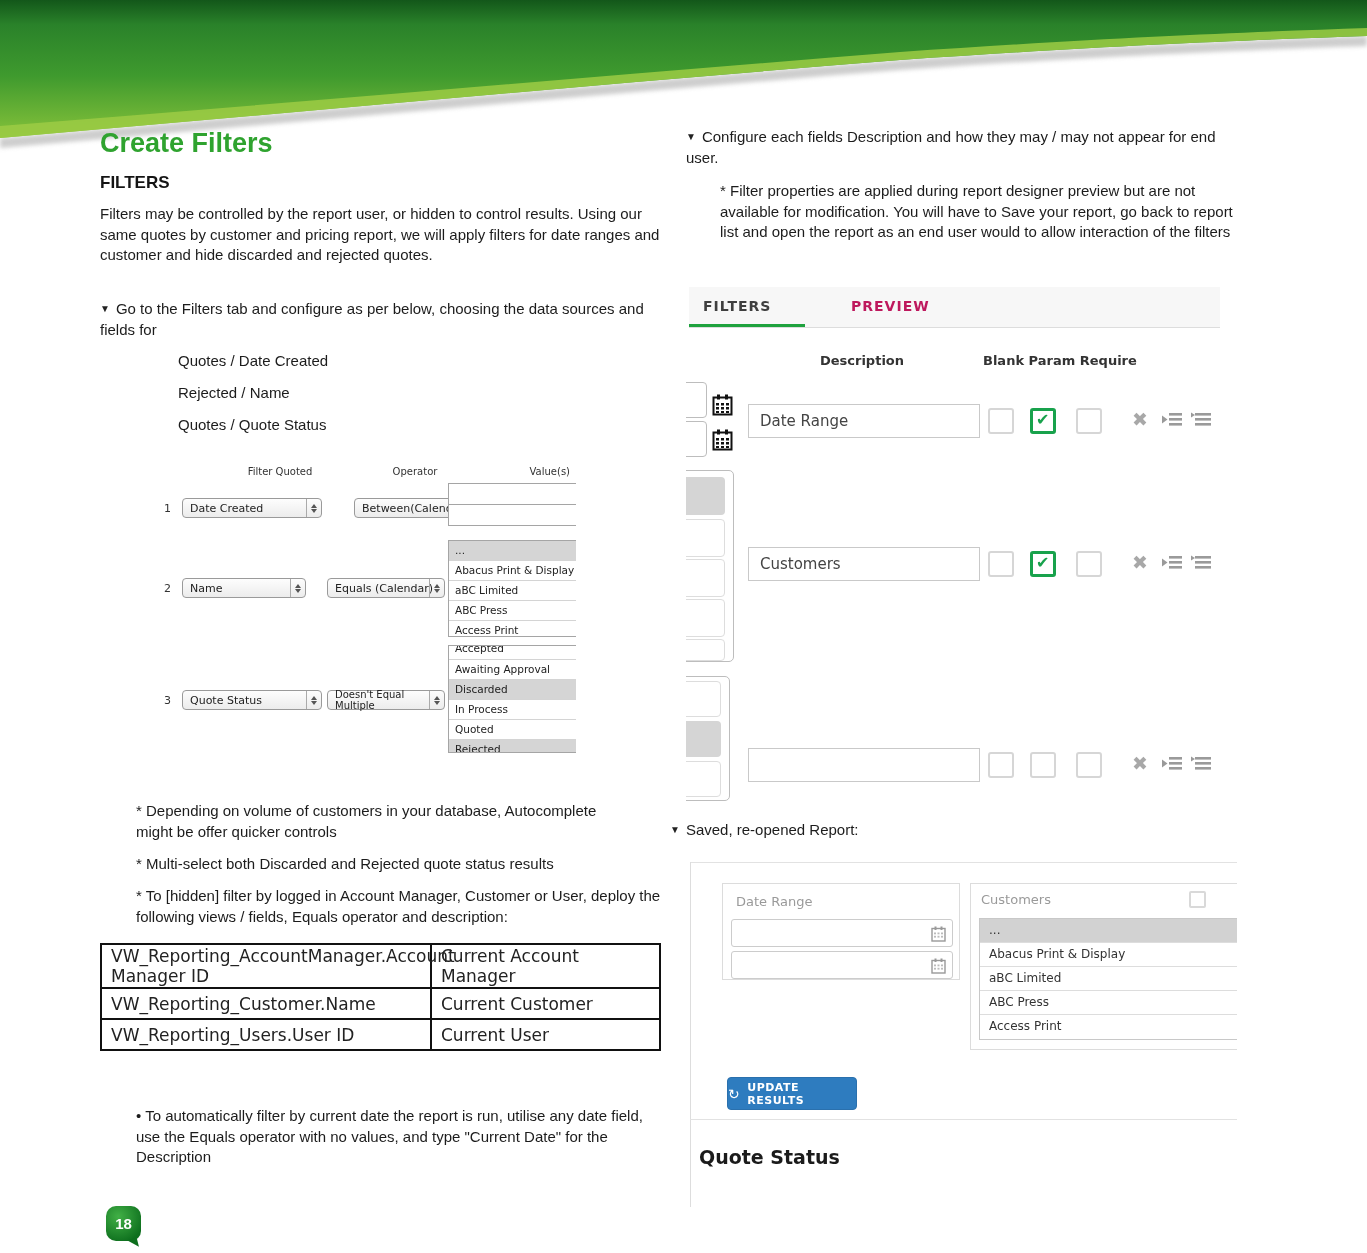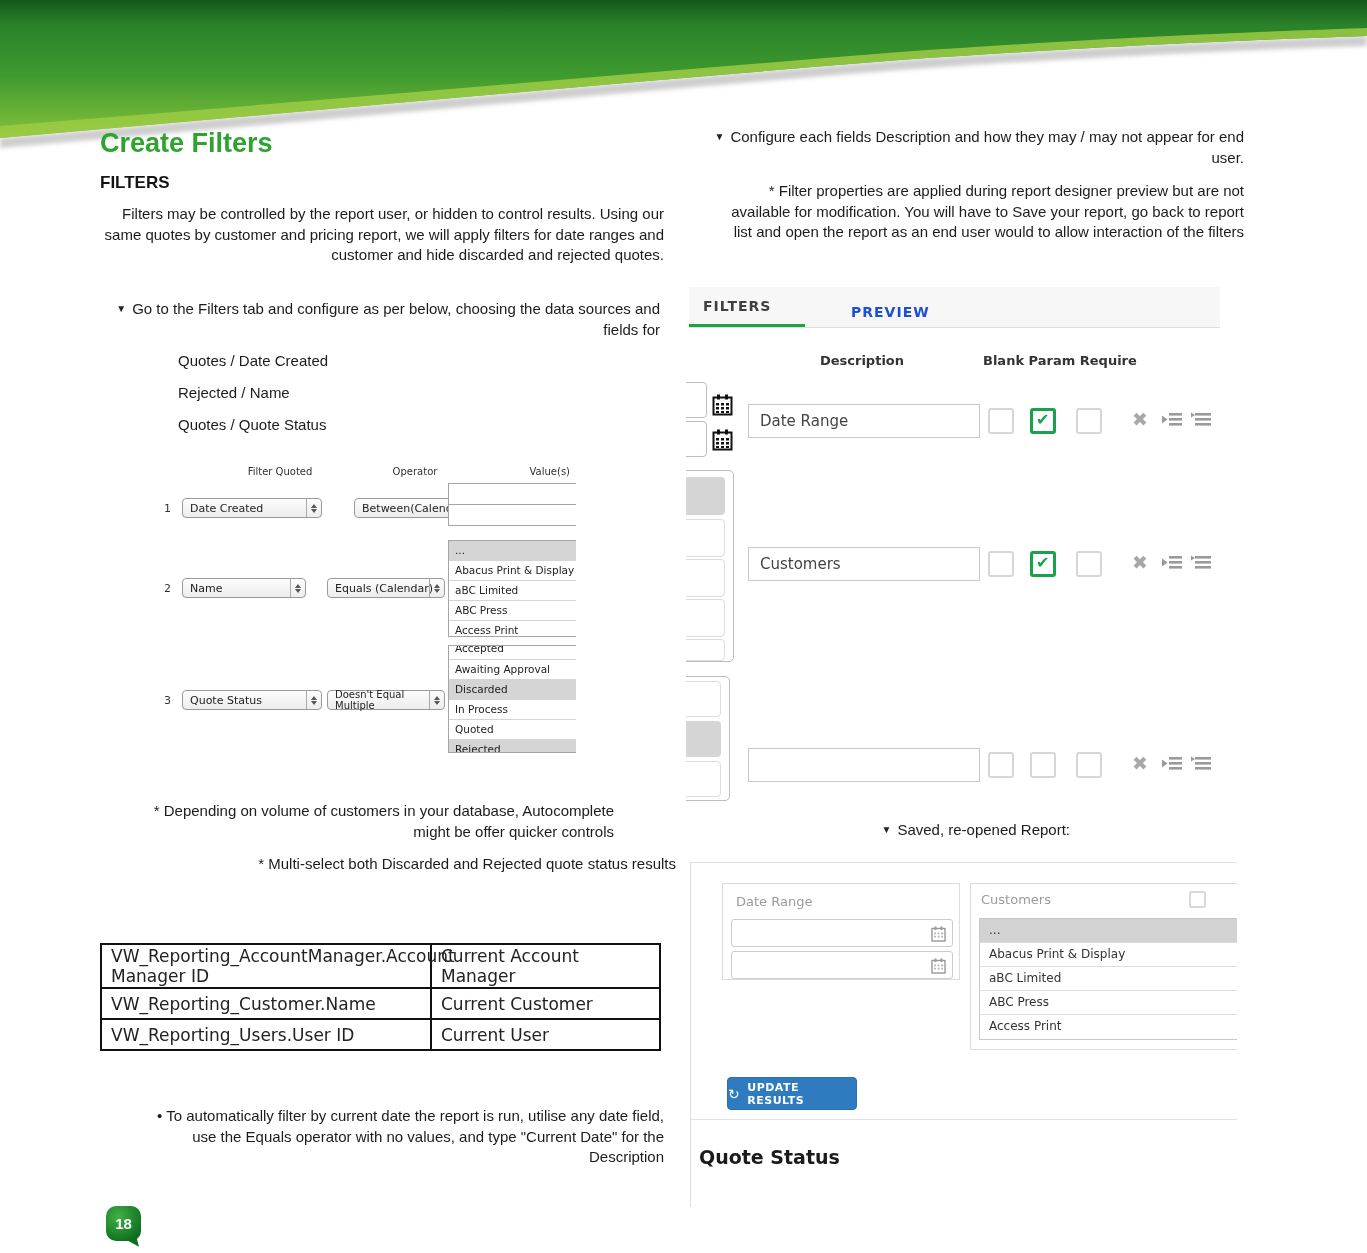--- a/index.html
+++ b/index.html
@@ -1,19 +1,19 @@
 <!DOCTYPE html>
 <html><head>
 <meta charset="utf-8">
 <style>
   html,body{margin:0;padding:0;background:#fff;}
   .page{position:relative;width:1367px;height:1253px;background:#fff;overflow:hidden;
         font-family:"Liberation Sans",sans-serif;color:#1d1d1d;}
   .abs{position:absolute;}
-  .body-txt{font-size:15px;line-height:1.38;color:#1c1c1c;text-align:right;}
+  .body-txt{font-size:15px;line-height:1.38;color:#1c1c1c;}
   .tri{font-size:10px;color:#222;margin-right:6px;vertical-align:2px;}
   h1.doc-title{margin:0;font-size:27px;font-weight:bold;color:#2fa32f;letter-spacing:0;}
   h2.doc-sub{margin:0;font-size:17px;font-weight:bold;color:#141414;}
   
   .shot{font-family:"DejaVu Sans",sans-serif;color:#333;}
   .sel{position:absolute;height:20px;border:1px solid #9a9a9a;border-radius:4px;
        background:linear-gradient(#fdfdfd,#ececec);display:flex;align-items:center;
        font-size:11px;color:#222;padding-left:7px;box-sizing:border-box;}
   .sel .arr{position:absolute;right:0;top:0;bottom:0;width:14px;border-left:1px solid #aaa;
        display:flex;flex-direction:column;align-items:center;justify-content:center;gap:1px;}
@@ -173,20 +173,21 @@
         <span>Doesn't Equal Multiple</span>
         <span class="arr">
           <i class="up"></i>
           <i class="dn"></i>
         </span>
       </div>
   </div>
 
   <div class="abs body-txt" style="left:136px;top:801px;width:478px;">* Depending on volume of customers in your database, Autocomplete might be offer quicker controls</div>
   <div class="abs body-txt" style="left:136px;top:854px;width:540px;">* Multi-select both Discarded and Rejected quote status results</div>
+  <div class="abs body-txt" style="left:136px;top:886px;width:537px;">* To [hidden] filter by logged in Account Manager, Customer or User, deploy the following views / fields, Equals operator and description:</div>
 
   <table class="doc abs" style="left:100px;top:943px;width:559px;">
     <colgroup>
         <col style="width:330px">
         <col style="width:229px">
       </colgroup>
     <tbody>
     <tr>
       <td>VW_Reporting_AccountManager.Account Manager ID</td>
       <td>Current Account Manager</td>
@@ -209,21 +210,21 @@
     </div>
 
   <div class="abs body-txt" style="left:686px;top:127px;width:558px;"><span class="tri">▼</span><span>Configure each fields Description and how they may / may not appear for end user.</span></div>
   <div class="abs body-txt" style="left:720px;top:181px;width:524px;">* Filter properties are applied during report designer preview but are not available for modification. You will have to Save your report, go back to report list and open the report as an end user would to allow interaction of the filters</div>
 
   <div class="abs shot" style="left:686px;top:287px;width:534px;height:514px;overflow:hidden;">
 
     <div class="abs" style="left:3px;top:0;width:531px;height:40px;background:#f7f7f7;border-bottom:1px solid #ddd;"></div>
     <div class="abs tabword" style="left:17px;top:11px;color:#3f3f3f;">FILTERS</div>
     <div class="abs" style="left:3px;top:37px;width:116px;height:3px;background:#1fa23e;"></div>
-    <div class="abs tabword" style="left:165px;top:17px;color:#1d4ed8;">PREVIEW</div>
+    <div class="abs tabword" style="left:165px;top:11px;color:#be185d;">PREVIEW</div>
 
     <div class="abs hdr13" style="left:120px;top:66px;width:112px;text-align:center;">Description</div>
     <div class="abs hdr13" style="left:297px;top:66px;width:160px;">Blank Param Require</div>
 
     <div class="ghostbox" style="left:-32px;top:95px;width:53px;height:36px;"></div>
     <div class="ghostbox" style="left:-32px;top:134px;width:53px;height:36px;"></div>
     <svg class="abs cal" style="left:26px;top:107px;" width="21" height="23" viewBox="0 0 21 23">
         <rect x="1.5" y="3.5" width="18" height="17" fill="#fff" stroke="#111" stroke-width="2"></rect>
         <rect x="5" y="0.5" width="3" height="5" fill="#111"></rect>
         <rect x="13" y="0.5" width="3" height="5" fill="#111"></rect>

